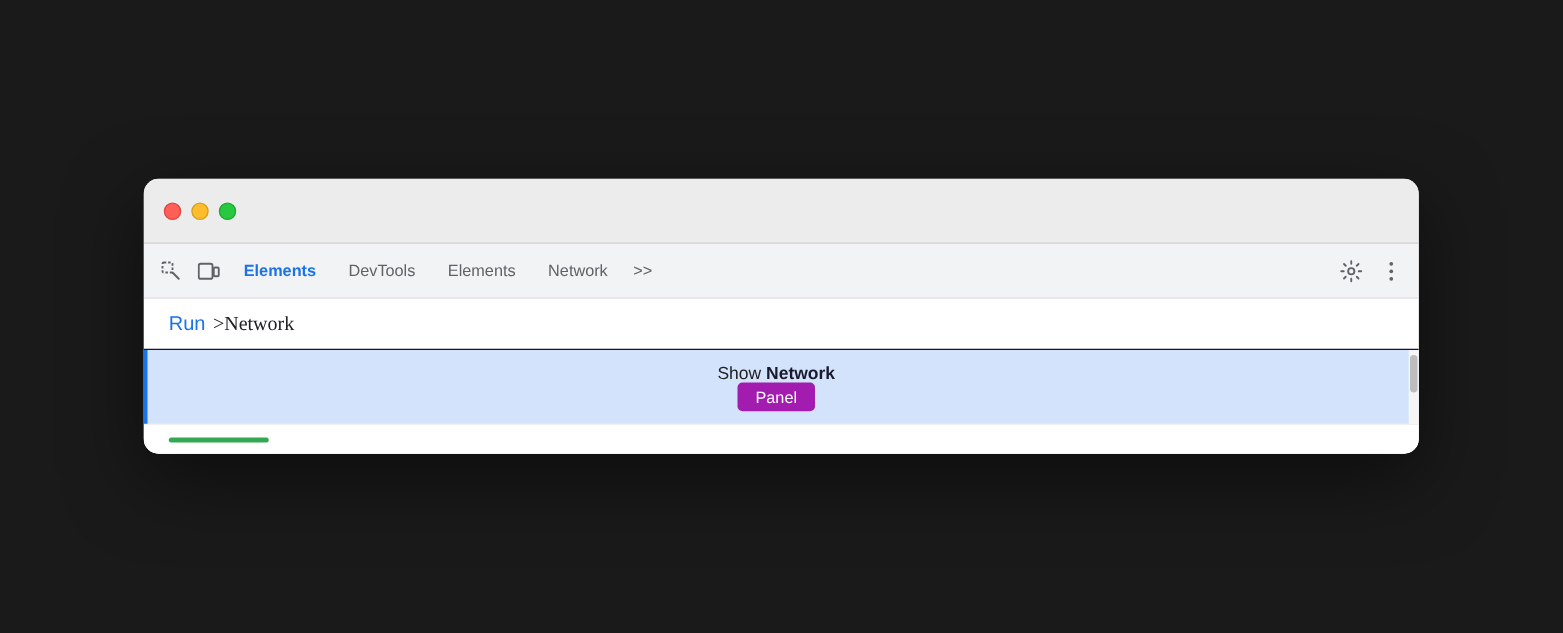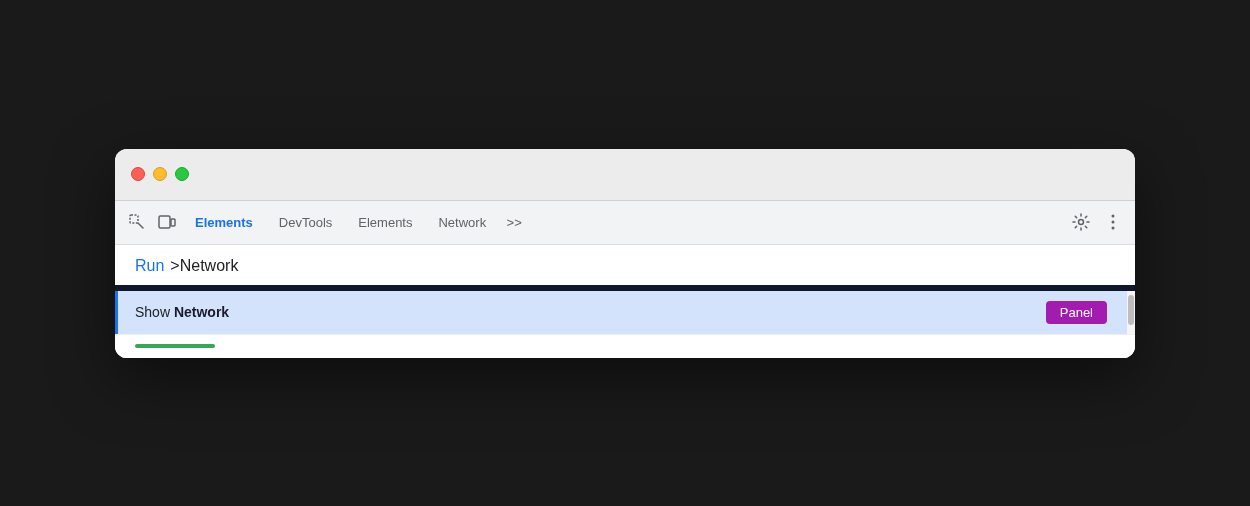--- a/index.html
+++ b/index.html
@@ -136,51 +136,52 @@
 
     
     .command-area {
       background: #ffffff;
       padding: 0;
     }
 
     
     .run-bar {
       padding: 12px 20px 10px 20px;
-      border-bottom: 6px solid #0f172a;
+      border-bottom: 1px solid #0f172a;
       display: flex;
       align-items: center;
     }
 
     .run-label {
       font-size: 16px;
       color: #1a73e8;
       font-weight: 400;
       margin-right: 4px;
     }
 
     .run-input {
       font-size: 16px;
       color: #202124;
       font-weight: 400;
       border: none;
       outline: none;
       background: transparent;
-      font-family: Liberation Sans, sans-serif;
+      font-family: Liberation Serif, serif;
       flex: 1;
     }
 
     
     .suggestion-item {
       background: #d4e3fc;
       padding: 10px 20px;
       display: flex;
       align-items: center;
       cursor: pointer;
       position: relative;
+      flex-direction: column;
     }
 
     .suggestion-bar {
       position: absolute;
       left: 0;
       top: 0;
       bottom: 0;
       width: 3px;
       background: #1a73e8;
     }

